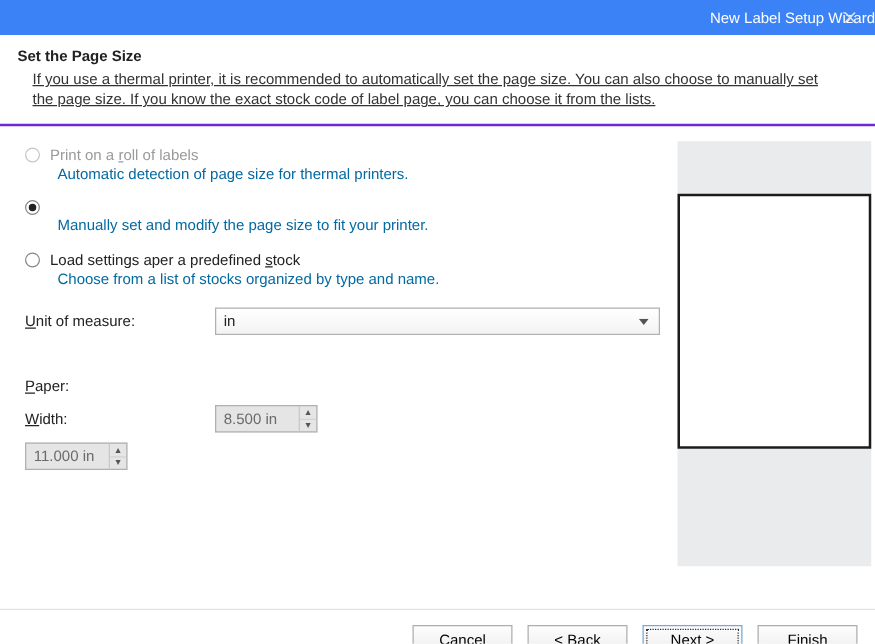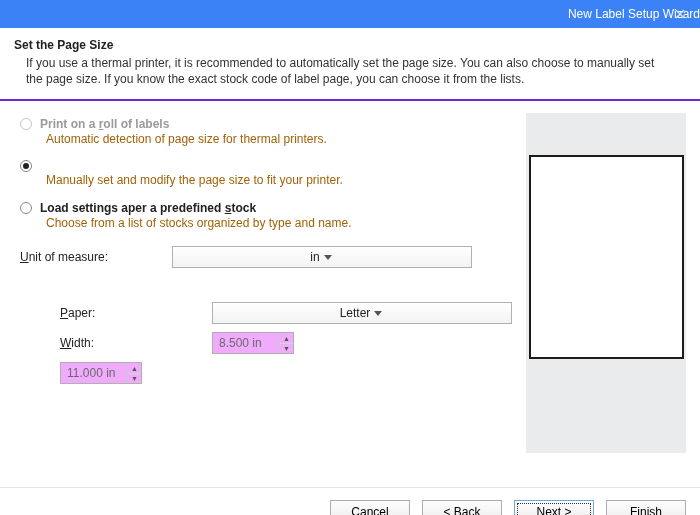--- a/index.html
+++ b/index.html
@@ -39,97 +39,97 @@
   .header h1 {
     margin: 0 0 3px 0;
     font-size: 12px;
     font-weight: 600;
   }
   .header p {
     margin: 0 0 0 12px;
     font-size: 12px;
     color: #333;
     line-height: 1.35;
+    text-decoration: underline;
   }
   .content {
     display: flex;
     padding: 12px 14px 10px 14px;
     height: 386px;
   }
   .left {
     flex: 1;
     padding-right: 14px;
   }
   .radio-row {
     padding: 4px 0 10px 6px;
   }
   .radio-row label.rl {
     display: flex;
     align-items: center;
     font-size: 12px;
     color: #222;
     cursor: pointer;
-    font-weight: bold;
   }
   .radio-row.disabled label.rl { color: #9a9a9a; cursor: default; }
   .radio {
     width: 12px; height: 12px;
     border: 1px solid #888;
     border-radius: 50%;
     margin-right: 8px;
     display:inline-flex; align-items:center; justify-content:center;
     background:#fff;
   }
   .radio-row.disabled .radio { border-color: #c6c6c6; }
   .radio.checked::after {
     content:"";
     width:6px; height:6px; border-radius:50%;
     background:#222;
   }
   .radio-desc {
     margin: 1px 0 0 26px;
-    color: #a16207;
+    color: #0369a1;
     font-size: 12px;
   }
   .under { text-decoration: underline; }
   .form {
     padding: 6px 0 0 6px;
   }
   .form-row {
     display:flex;
     align-items:center;
     margin-bottom: 28px;
   }
-  .form-row.tight { margin-bottom: 8px; margin-left: 40px; }
+  .form-row.tight { margin-bottom: 8px; }
   .form-label {
     width: 152px;
   }
   .combo, .spin {
     border: 1px solid #b0b0b0;
     background: linear-gradient(#fff,#f3f3f3);
     height: 22px;
     display:flex;
     align-items:center;
   }
   .combo {
-    width: 300px;
+    width: 356px;
     padding: 0 4px 0 6px;
-    justify-content: center;
+    justify-content: space-between;
   }
   .combo .caret {
     width: 16px;
     text-align:center;
     color:#555;
   }
   .caret svg { display:block; margin:auto; }
   .spin {
     width: 82px;
     padding-left: 6px;
     justify-content: space-between;
-    background: #f0abfc;
+    background: #e5e5e5;
   }
   .spin .val { color:#6a6a6a; }
   .spin .arrows {
     width:14px;
     border-left:1px solid #c8c8c8;
     height:100%;
     display:flex; flex-direction:column;
   }
   .spin .arrows span {
     flex:1;
@@ -238,28 +238,20 @@
               </svg>
           </span>
         </div>
       </div>
 
       <div style="height:6px"></div>
 
       <div class="form-row tight">
         <div class="form-label">
           <span class="under">P</span><span>aper:</span>
-        </div>
-        <div class="combo">
-          <span>Letter</span>
-          <span class="caret">
-            <svg width="8" height="5">
-                <polygon points="0,0 8,0 4,5" fill="#555"></polygon>
-              </svg>
-          </span>
         </div>
       </div>
 
       <div class="form-row tight">
         <div class="form-label">
           <span class="under">W</span><span>idth:</span>
         </div>
         <div class="spin">
           <span class="val">8.500 in</span>
           <div class="arrows">

